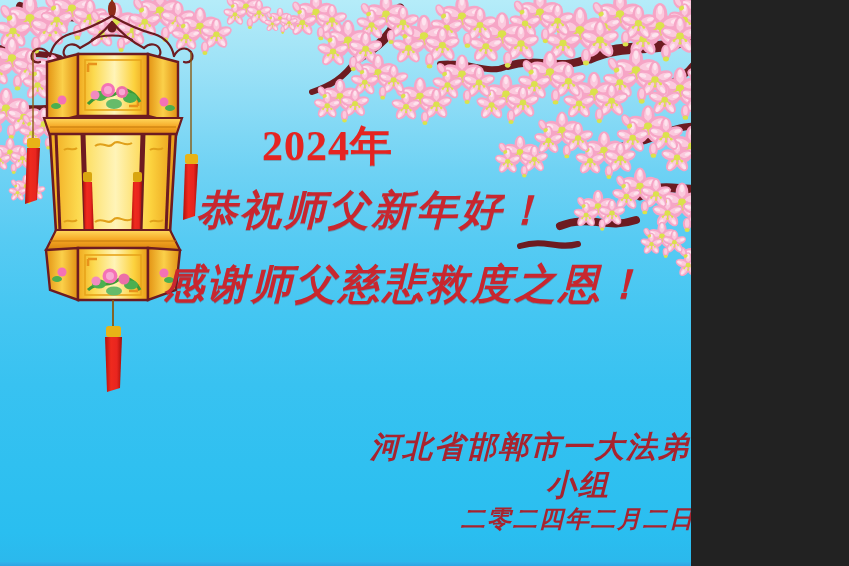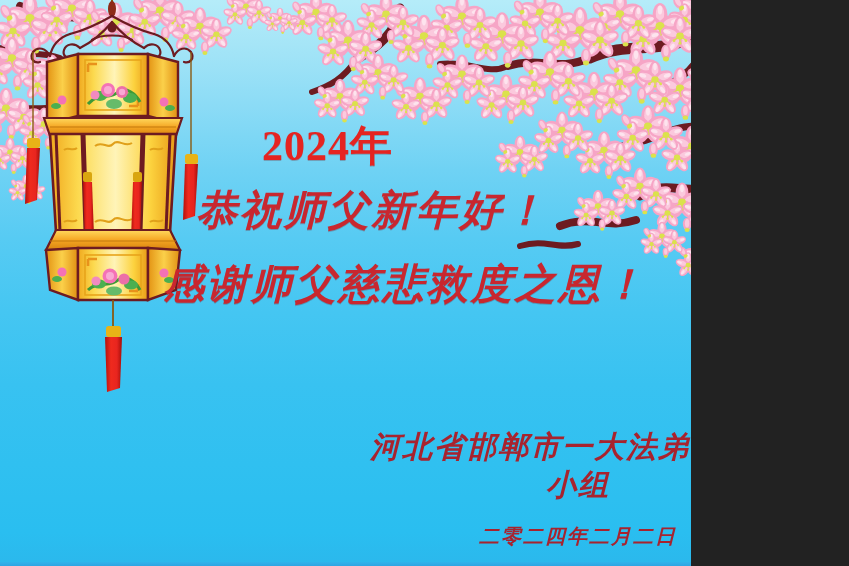--- a/index.html
+++ b/index.html
@@ -55,24 +55,23 @@
     text-shadow:0 1px 0 rgba(120,0,0,.25);
   }
   
   #sig-group{position:absolute;left:358px;top:428px;width:440px;text-align:center;}
   #sig-org{
     font-size:30px;font-weight:bold;color:#a8232e;
     letter-spacing:2px;font-family:"DejaVu Serif",serif;font-style:italic;
     line-height:1.25;
   }
   #sig-date{
-    font-size:20px;font-weight:bold;color:#a8232e;
+    font-size:24px;font-weight:bold;color:#a8232e;
     letter-spacing:2px;font-family:"DejaVu Serif",serif;font-style:italic;
     line-height:1.35;
-    margin-top:20px;
   }
 </style>
 </head>
 <body>
 
 <div id="card">
 
   <svg class="layer" viewBox="0 0 849 566" xmlns="http://www.w3.org/2000/svg">
     <defs>
 

